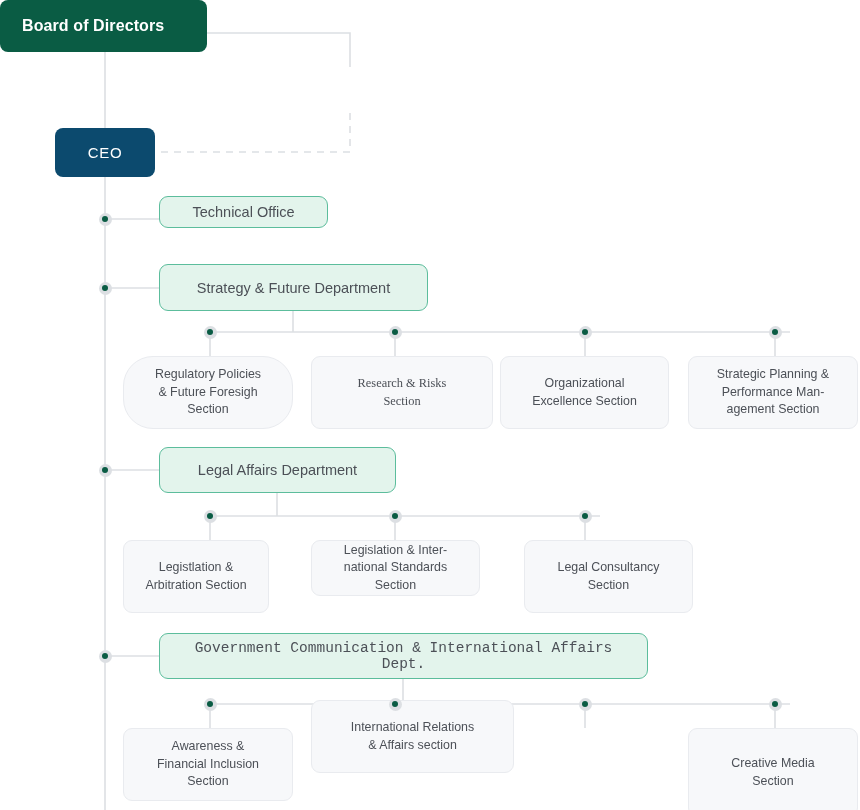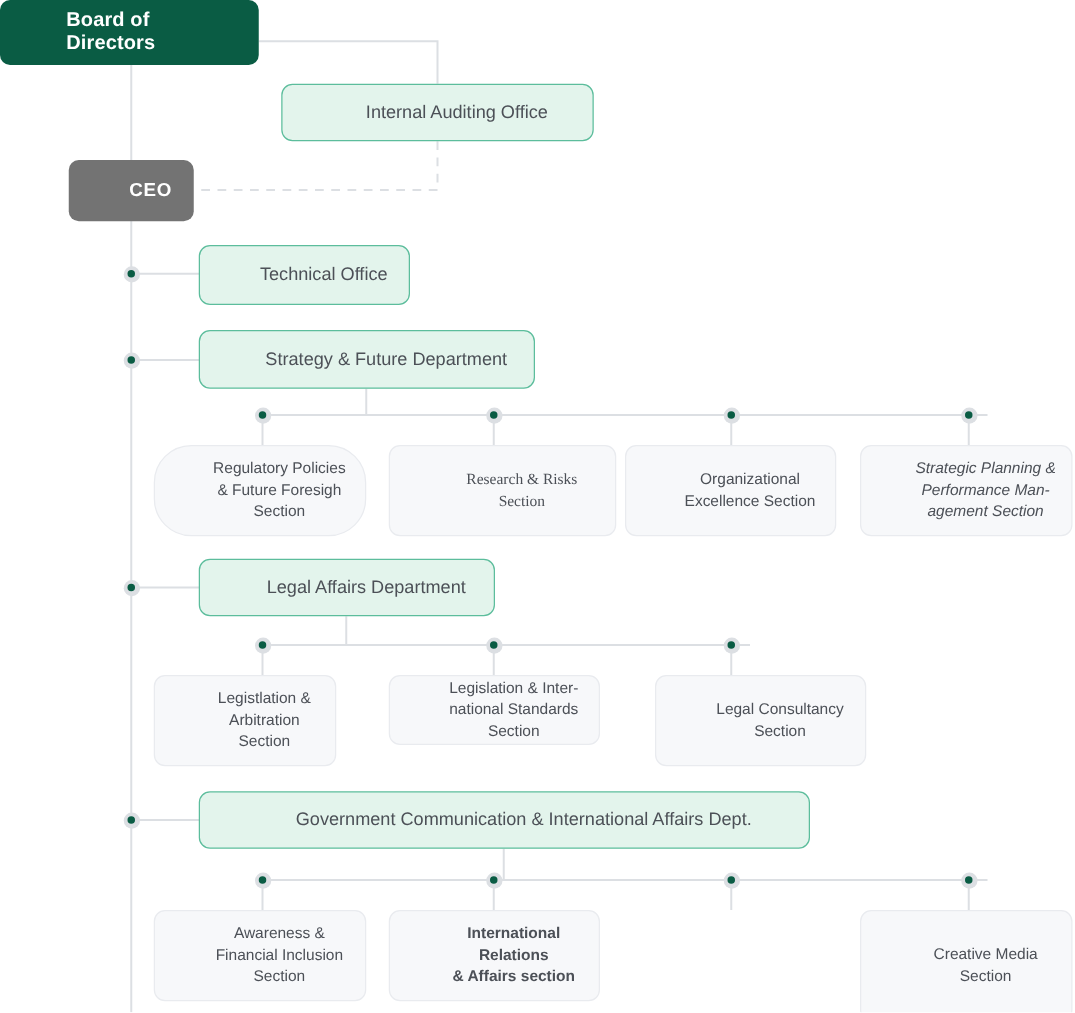--- a/index.html
+++ b/index.html
@@ -37,45 +37,44 @@
     justify-content: center;
     text-align: center;
     z-index: 3;
   }
   .node .label {
     display: block;
     width: 100%;
     padding: 0 12px;
     box-sizing: border-box;
     white-space: pre-line;
-    margin-left: 31px;
   }
 
   
   .node.root {
     background: #0a5c44;
     border-radius: 8px;
     color: #ffffff;
     font-size: 16px;
     font-weight: bold;
     letter-spacing: .1px;
     justify-content: flex-start;
   }
   .node.root .label {
     text-align: left;
     padding-left: 22px;
   }
 
   
   .node.exec {
-    background: #737373;
+    background: #0c4a6e;
     border-radius: 8px;
     color: #ffffff;
     font-size: 15px;
-    font-weight: bold;
+    font-weight: normal;
     letter-spacing: .6px;
   }
 
   
   .node.dept {
     background: #e3f4ec;
     border: 1.6px solid #5cbd9c;
     border-radius: 9px;
     color: #4c5057;
     font-size: 14.5px;
@@ -175,50 +174,47 @@
 
   <span class="dot" style="left:210px; top:704px;"></span>
   <span class="dot" style="left:395px; top:704px;"></span>
   <span class="dot" style="left:585px; top:704px;"></span>
   <span class="dot" style="left:775px; top:704px;"></span>
 
   <div class="node root" style="left:0px; top:0px; width:207px; height:52px;">
     <span class="label">Board of Directors</span>
   </div>
 
-  <div class="node dept" style="left:225px; top:67px; width:250px; height:46px;">
-    <span class="label">Internal Auditing Office</span>
-  </div>
 
   <div class="node exec" style="left:55px; top:128px; width:100px; height:49px;">
     <span class="label">CEO</span>
   </div>
 
-  <div class="node dept" style="left:159px; top:196px; width:169px; height:48px;align-items:center;">
+  <div class="node dept" style="left:159px; top:196px; width:169px; height:32px;align-items:center;">
     <span class="label">Technical Office</span>
   </div>
 
   <div class="node dept" style="left:159px; top:264px; width:269px; height:47px;">
     <span class="label">Strategy &amp; Future Department</span>
   </div>
 
   <div class="node section" style="left:123px; top:356px; width:170px; height:73px;border-radius:30px;">
     <span class="label">Regulatory Policies
 &amp; Future Foresigh
 Section</span>
   </div>
   <div class="node section" style="left:311px; top:356px; width:182px; height:73px;font-family:Liberation Serif, serif;">
     <span class="label">Research &amp; Risks
 Section</span>
   </div>
   <div class="node section" style="left:500px; top:356px; width:169px; height:73px;">
     <span class="label">Organizational
 Excellence Section</span>
   </div>
-  <div class="node section" style="left:688px; top:356px; width:170px; height:73px;font-style:italic;">
+  <div class="node section" style="left:688px; top:356px; width:170px; height:73px;">
     <span class="label">Strategic Planning &amp;
 Performance Man-
 agement Section</span>
   </div>
 
   <div class="node dept" style="left:159px; top:447px; width:237px; height:46px;">
     <span class="label">Legal Affairs Department</span>
   </div>
 
   <div class="node section" style="left:123px; top:540px; width:146px; height:73px;">
@@ -228,30 +224,30 @@
   <div class="node section" style="left:311px; top:540px; width:169px; height:56px;">
     <span class="label">Legislation &amp; Inter-
 national Standards
 Section</span>
   </div>
   <div class="node section" style="left:524px; top:540px; width:169px; height:73px;">
     <span class="label">Legal Consultancy
 Section</span>
   </div>
 
-  <div class="node dept" style="left:159px; top:633px; width:489px; height:46px;">
+  <div class="node dept" style="left:159px; top:633px; width:489px; height:46px;font-family:Liberation Mono, monospace;">
     <span class="label">Government Communication &amp; International Affairs Dept.</span>
   </div>
 
   <div class="node section" style="left:123px; top:728px; width:170px; height:73px;justify-content:flex-end;">
     <span class="label">Awareness &amp;
 Financial Inclusion
 Section</span>
   </div>
-  <div class="node section" style="left:311px; top:728px; width:169px; height:73px;font-weight:bold;">
+  <div class="node section" style="left:311px; top:700px; width:203px; height:73px;">
     <span class="label">International Relations
 &amp; Affairs section</span>
   </div>
   <div class="node section" style="left:688px; top:728px; width:170px; height:89px;">
     <span class="label">Creative Media
 Section</span>
   </div>
 
 </div>
 

